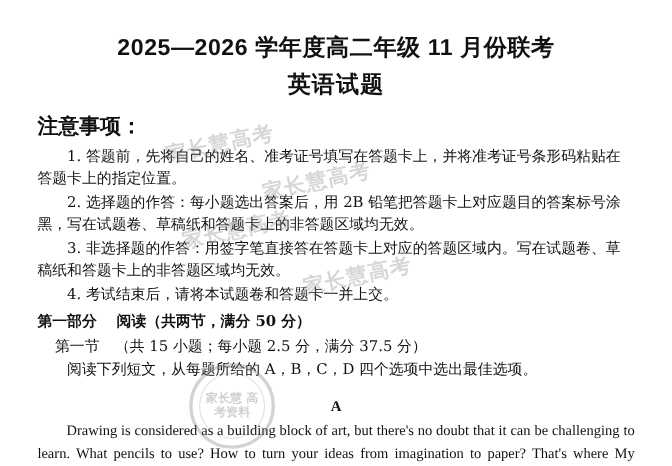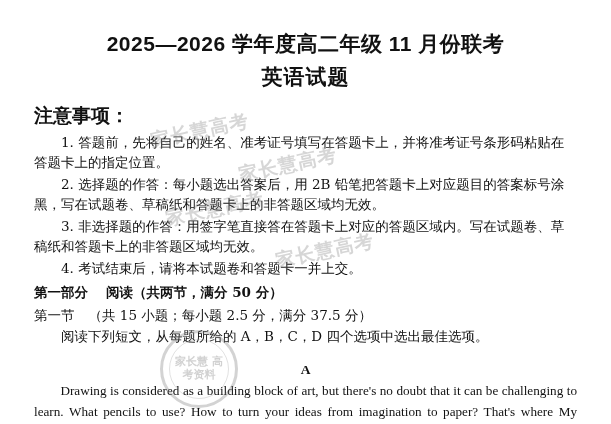--- a/index.html
+++ b/index.html
@@ -69,21 +69,21 @@
     line-height: 1.5;
     font-family: "DejaVu Serif", "Liberation Serif", serif;
   }
   .part-head .sp {
     display: inline-block;
     width: 18px;
   }
   .section-head {
     font-size: 13.5px;
     line-height: 1.5;
-    margin: 0 0 1px 0;
+    margin: 0 0 1px 16px;
     font-family: "DejaVu Serif", "Liberation Serif", serif;
   }
   .section-head .sp {
     display: inline-block;
     width: 14px;
   }
   .instruction {
     font-size: 13.5px;
     line-height: 1.5;
     text-indent: 2em;
@@ -137,21 +137,21 @@
   }
   .wm-text-4 {
     left: 275px;
     top: 238px;
     font-size: 19px;
     transform: rotate(-12deg);
     letter-spacing: 1px;
   }
   .wm-seal {
     position: absolute;
-    left: 160px;
+    left: 172px;
     top: 330px;
     width: 72px;
     height: 72px;
     border-radius: 50%;
     border: 3px solid rgba(120,120,120,0.33);
     pointer-events: none;
   }
   .wm-seal .seal-inner {
     position: absolute;
     inset: 6px;

